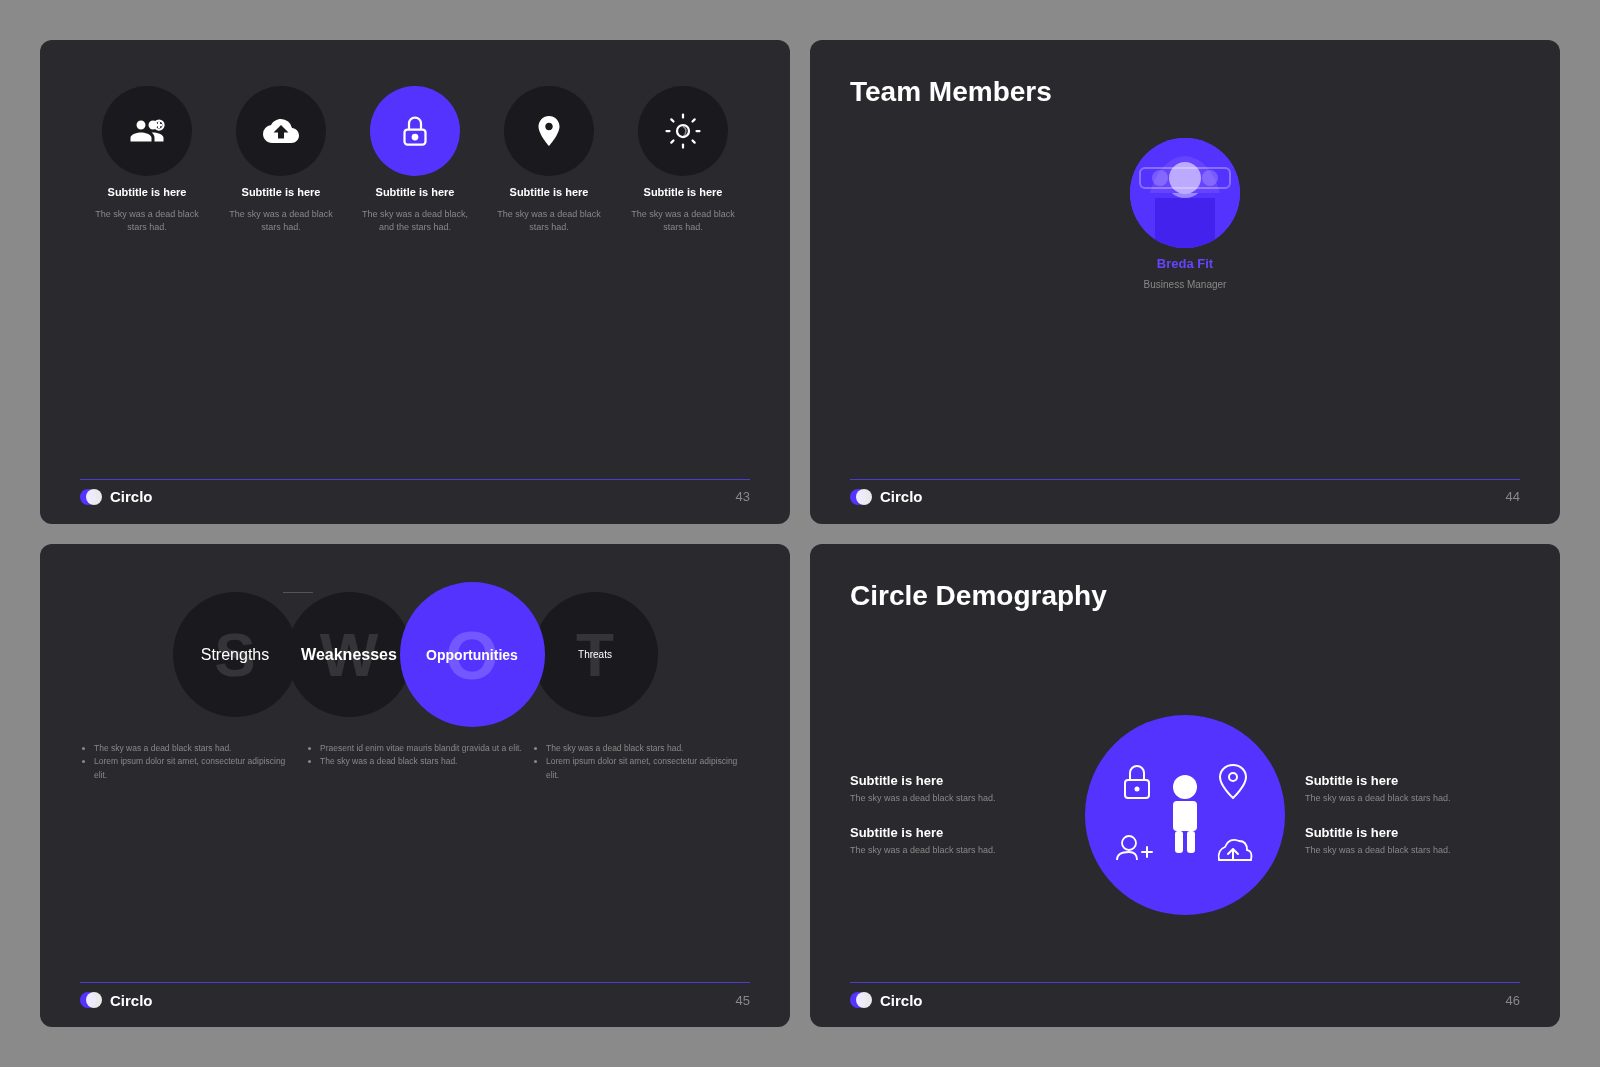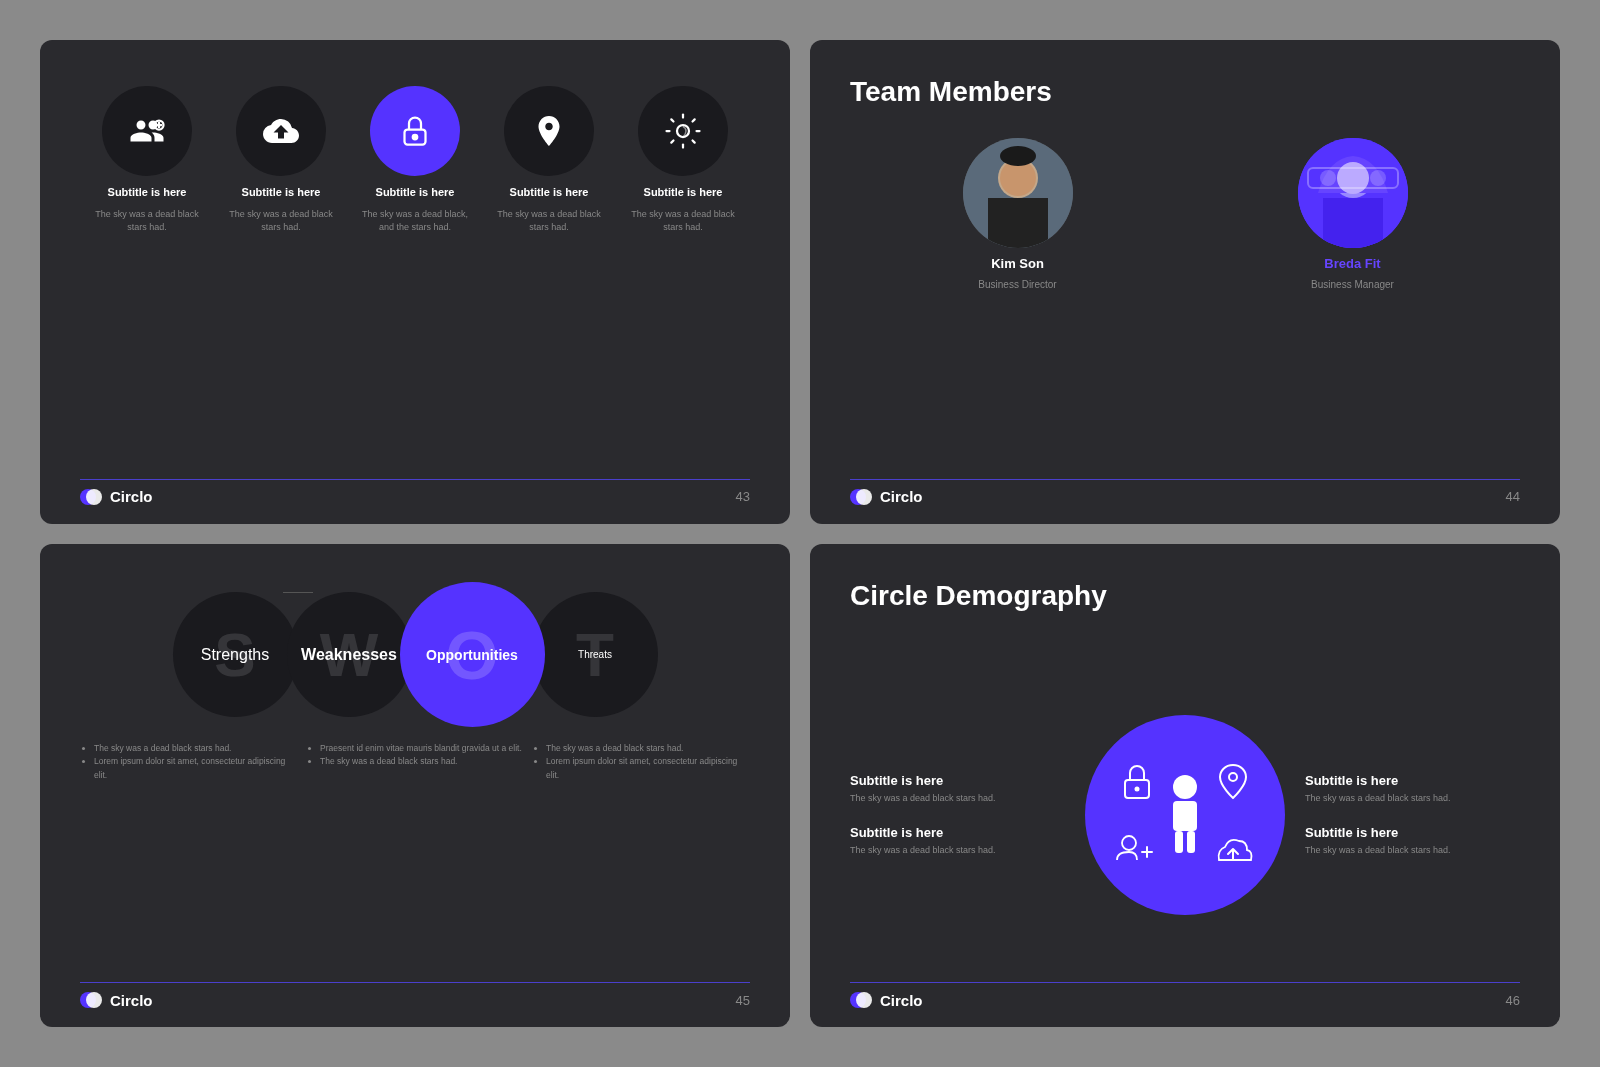--- a/index.html
+++ b/index.html
@@ -309,33 +309,20 @@
     <span class="page-num">43</span>
   </div>
 </div>
 
 <div class="slide">
   <h2 class="slide-title">Team Members</h2>
 
   <div class="team-members">
 
 
-    <div class="team-member">
-      <div class="member-avatar">
-        <svg viewBox="0 0 110 110" class="avatar-svg">
-          <rect width="110" height="110" fill="#5a6a7a"></rect>
-          <circle cx="55" cy="40" r="20" fill="#c4a88a"></circle>
-          <rect x="25" y="60" width="60" height="50" fill="#222"></rect>
-          <circle cx="55" cy="40" r="18" fill="#c8956c"></circle>
-          <ellipse cx="55" cy="18" rx="18" ry="10" fill="#1a1a1a"></ellipse>
-        </svg>
-      </div>
-      <div class="member-name">Kim Son</div>
-      <div class="member-role">Business Director</div>
-    </div>
 
     <div class="team-member">
       <div class="member-avatar purple-bg">
         <svg viewBox="0 0 110 110" class="avatar-svg">
           <rect width="110" height="110" fill="#5533ff"></rect>
           <circle cx="55" cy="40" r="20" fill="#9988ff"></circle>
           <rect x="25" y="60" width="60" height="50" fill="#4422ee"></rect>
           <path d="M20 55 Q30 20 55 18 Q80 20 90 55" fill="#6644ff"></path>
           <circle cx="55" cy="40" r="16" fill="#bbaaff"></circle>
           <rect x="10" y="30" width="90" height="20" rx="5" fill="none" stroke="#fff" stroke-width="2" opacity="0.3"></rect>

